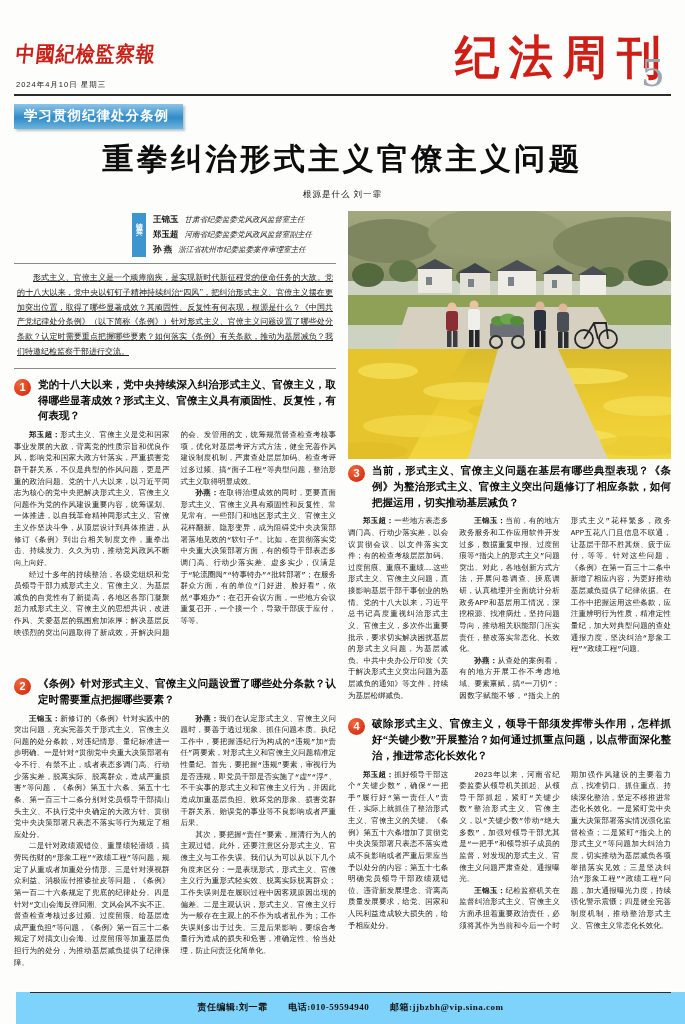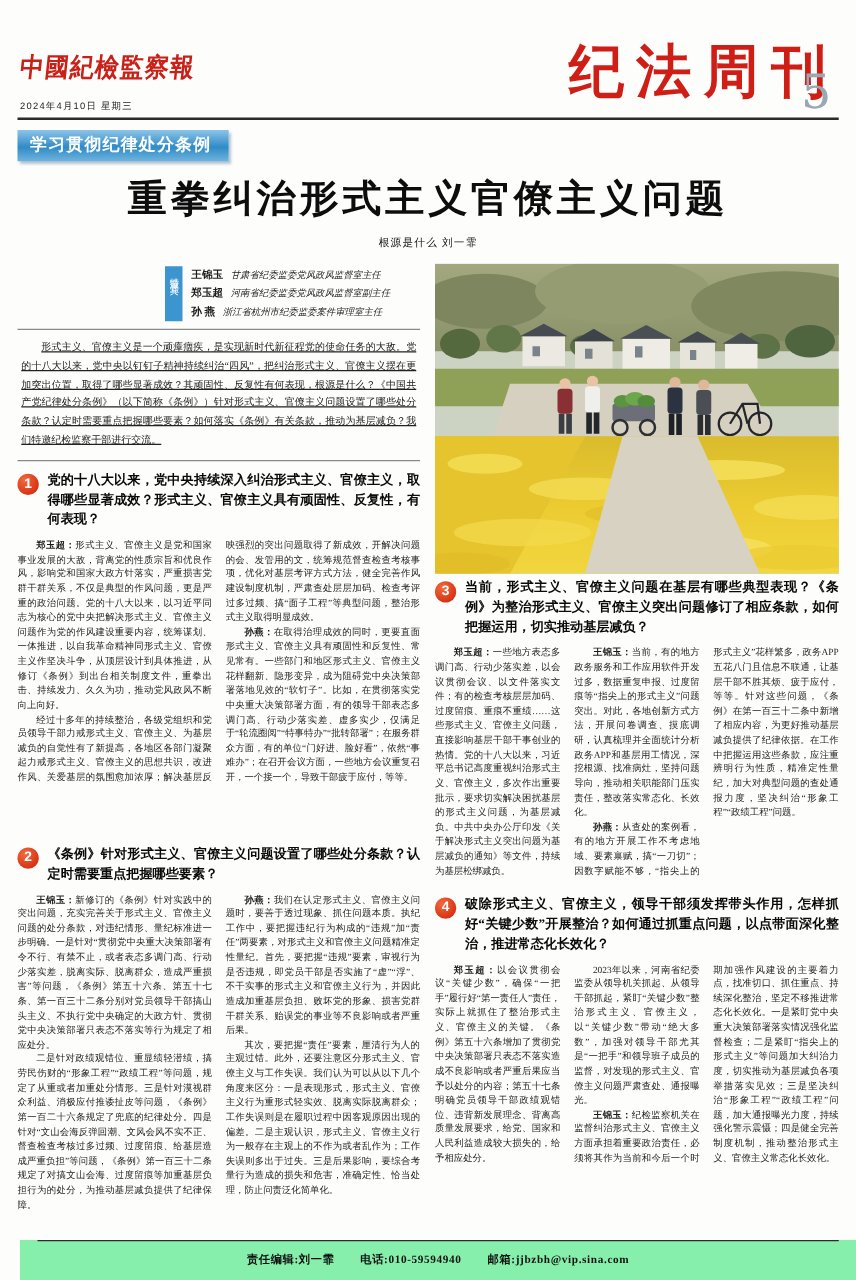--- a/index.html
+++ b/index.html
@@ -65,35 +65,35 @@
   
   .q-head { display:flex; gap:7px; margin:4px 0 6px 0; align-items:flex-start; }
   .q-num {
     flex:none; width:17px; height:17px; border-radius:50%; margin-top:2px;
     background:radial-gradient(circle at 35% 30%,#f06a3c,#d93417 70%);
     color:#fff; font-weight:bold; font-size:11px; text-align:center; line-height:17px;
     font-family:"Liberation Sans","DejaVu Sans",sans-serif;
   }
   .q-title { font-weight:bold; font-size:10.5px; line-height:1.5; text-align:justify; color:#0a0a0a; }
   
-  .answer { column-gap:11px; overflow:hidden; }
+  .answer { column-gap:11px; overflow:hidden;font-family:Liberation Mono, monospace; }
   .answer p { font-size:7.5px; line-height:1.55; text-align:justify; text-indent:2em; color:#1c1c1c; }
   .answer b { font-weight:bold; }
   .ans-q1 { column-count:2; height:242px; }
   .ans-q2 { column-count:2; height:308px; }
   .ans-q3 { column-count:3; height:196px; }
   .ans-q4 { column-count:3; height:186px; }
   
   .photo-frame { width:100%; height:248px; overflow:hidden; background:#cdd3c2; }
   .photo-frame svg { display:block; }
   .caption-box { padding:5px 1px 6px 1px; margin-bottom:4px; }
   .caption-text { font-size:7.5px; line-height:1.65; text-align:justify; color:#222; font-style:italic; }
   .caption-credit { font-weight:bold; font-style:normal; white-space:nowrap; }
   
-  .footer { position:absolute; left:16px; right:0; bottom:0; height:32px; background:#86efac; }
+  .footer { position:absolute; left:16px; right:0; bottom:0; height:32px; background:#7dd3fc; }
   .footer-rule { border-top:1.5px solid #2b2b2b; margin:0 14px; }
   .footer-line { text-align:center; font-size:9px; font-weight:bold; margin-top:8px; letter-spacing:.5px; color:#111; }
   .footer-line span { margin:0 9px; }
 </style>
 </head>
 <body>
 
 <div class="page">
 
   <div class="masthead">
@@ -264,21 +264,21 @@
         <p><b>郑玉超：</b><span>一些地方表态多调门高、行动少落实差，以会议贯彻会议、以文件落实文件；有的检查考核层层加码、过度留痕、重痕不重绩……这些形式主义、官僚主义问题，直接影响基层干部干事创业的热情。党的十八大以来，习近平总书记高度重视纠治形式主义、官僚主义，多次作出重要批示，要求切实解决困扰基层的形式主义问题，为基层减负。中共中央办公厅印发《关于解决形式主义突出问题为基层减负的通知》等文件，持续为基层松绑减负。</span></p>
         <p><b>王锦玉：</b><span>当前，有的地方政务服务和工作应用软件开发过多，数据重复申报、过度留痕等“指尖上的形式主义”问题突出。对此，各地创新方式方法，开展问卷调查、摸底调研，认真梳理并全面统计分析政务APP和基层用工情况，深挖根源、找准病灶，坚持问题导向，推动相关职能部门压实责任，整改落实常态化、长效化。</span></p>
         <p><b>孙燕：</b><span>从查处的案例看，有的地方开展工作不考虑地域、要素禀赋，搞“一刀切”；因数字赋能不够，“指尖上的形式主义”花样繁多，政务APP五花八门且信息不联通，让基层干部不胜其烦、疲于应付，等等。针对这些问题，《条例》在第一百三十二条中新增了相应内容，为更好推动基层减负提供了纪律依据。在工作中把握运用这些条款，应注重辨明行为性质，精准定性量纪，加大对典型问题的查处通报力度，坚决纠治“形象工程”“政绩工程”问题。</span></p>
       </div>
 
       <div class="q-head">
         <div class="q-num">4</div>
         <div class="q-title">破除形式主义、官僚主义，领导干部须发挥带头作用，怎样抓好“关键少数”开展整治？如何通过抓重点问题，以点带面深化整治，推进常态化长效化？</div>
       </div>
       <div class="answer ans-q4">
-        <p><b>郑玉超：</b><span>以会议贯彻会议“关键少数”，确保“一把手”履行好“第一责任人”责任，实际上就抓住了整治形式主义、官僚主义的关键。《条例》第五十六条增加了贯彻党中央决策部署只表态不落实造成不良影响或者严重后果应当予以处分的内容；第五十七条明确党员领导干部政绩观错位、违背新发展理念、背离高质量发展要求，给党、国家和人民利益造成较大损失的，给予相应处分。</span></p>
+        <p><b>郑玉超：</b><span>抓好领导干部这个“关键少数”，确保“一把手”履行好“第一责任人”责任，实际上就抓住了整治形式主义、官僚主义的关键。《条例》第五十六条增加了贯彻党中央决策部署只表态不落实造成不良影响或者严重后果应当予以处分的内容；第五十七条明确党员领导干部政绩观错位、违背新发展理念、背离高质量发展要求，给党、国家和人民利益造成较大损失的，给予相应处分。</span></p>
         <p><b></b><span>2023年以来，河南省纪委监委从领导机关抓起、从领导干部抓起，紧盯“关键少数”整治形式主义、官僚主义，以“关键少数”带动“绝大多数”，加强对领导干部尤其是“一把手”和领导班子成员的监督，对发现的形式主义、官僚主义问题严肃查处、通报曝光。</span></p>
         <p><b>王锦玉：</b><span>纪检监察机关在监督纠治形式主义、官僚主义方面承担着重要政治责任，必须将其作为当前和今后一个时期加强作风建设的主要着力点，找准切口、抓住重点、持续深化整治，坚定不移推进常态化长效化。一是紧盯党中央重大决策部署落实情况强化监督检查；二是紧盯“指尖上的形式主义”等问题加大纠治力度，切实推动为基层减负各项举措落实见效；三是坚决纠治“形象工程”“政绩工程”问题，加大通报曝光力度，持续强化警示震慑；四是健全完善制度机制，推动整治形式主义、官僚主义常态化长效化。</span></p>
       </div>
     </div>
   </div>
 
   <div class="footer">
     <div class="footer-rule"></div>
     <div class="footer-line">
       <span>责任编辑:刘一霏</span>

